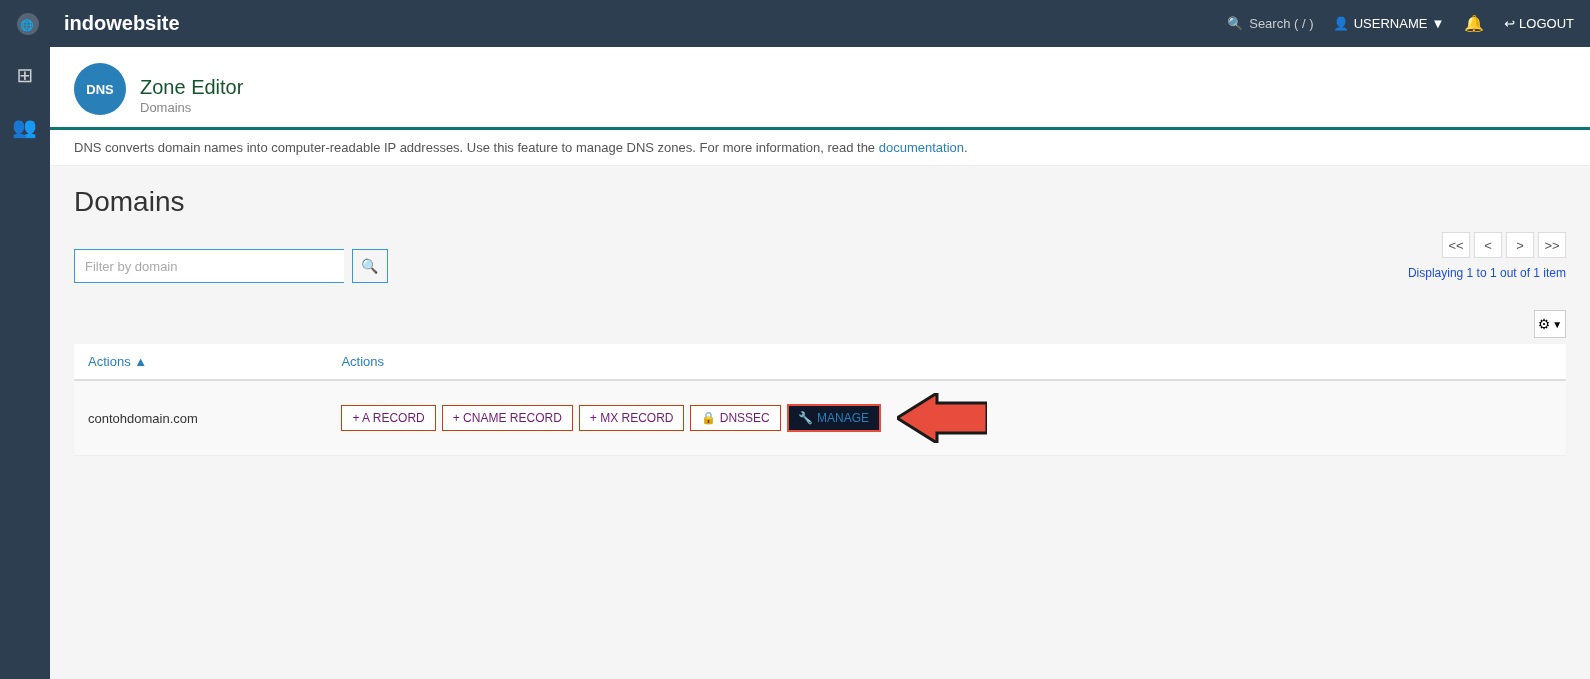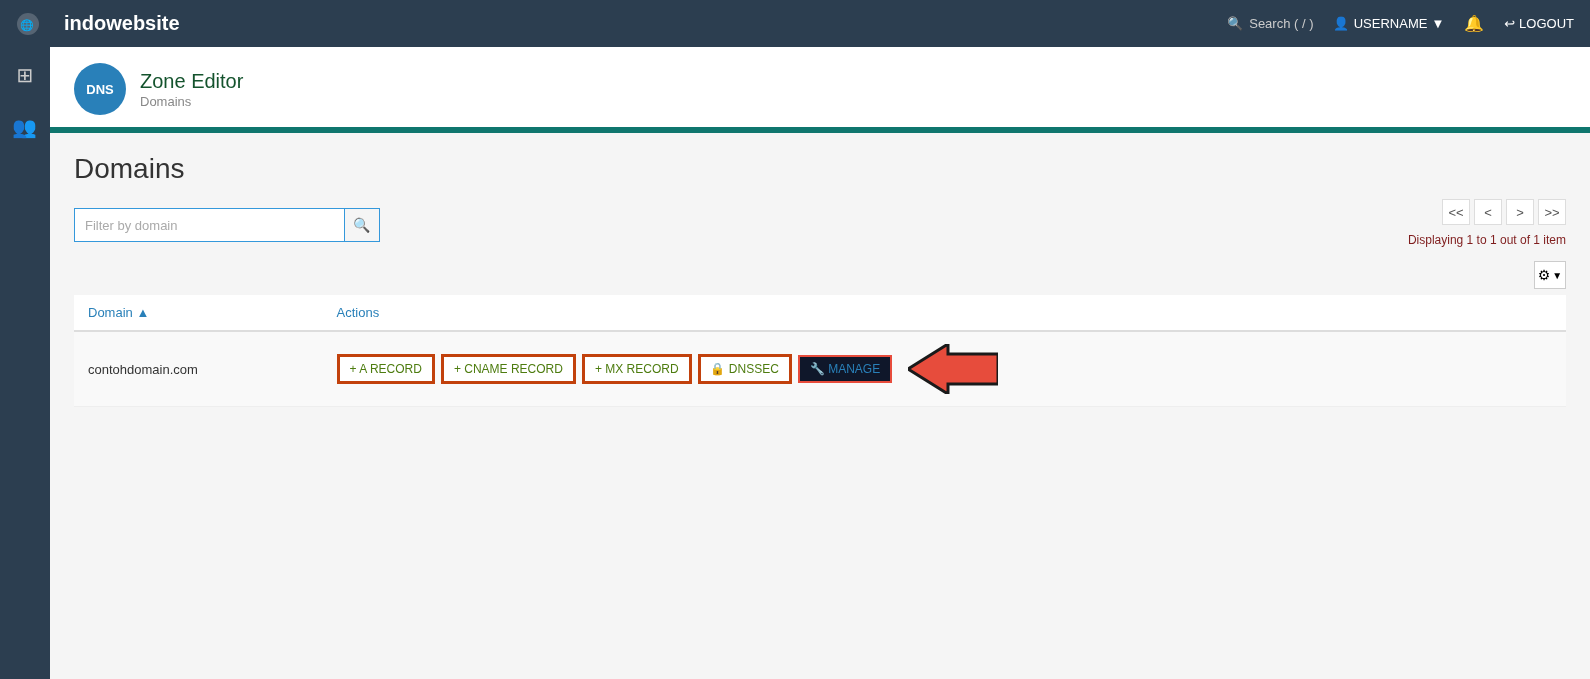--- a/index.html
+++ b/index.html
@@ -99,23 +99,23 @@
       background: #f5f5f5;
       overflow-y: auto;
       padding: 0;
     }
 
     
     .page-header {
       background: #fff;
       padding: 16px 24px 12px 24px;
       display: flex;
-      align-items: center;
+      align-items: flex-end;
       gap: 14px;
-      border-bottom: 6px solid #0f766e;
+      border-bottom: 3px solid #0f766e;
     }
     .dns-icon {
       width: 52px;
       height: 52px;
       border-radius: 50%;
       background: #2980b9;
       display: flex;
       align-items: center;
       justify-content: center;
       color: #fff;
@@ -161,21 +161,21 @@
     
     .filter-row {
       display: flex;
       align-items: center;
       justify-content: space-between;
       margin-bottom: 10px;
     }
     .filter-left {
       display: flex;
       align-items: center;
-      gap: 0;
+      gap: 8px;
     }
     .filter-input {
       width: 270px;
       height: 34px;
       border: 1px solid #3498db;
       border-right: none;
       padding: 0 10px;
       font-size: 13px;
       outline: none;
       color: #555;
@@ -208,23 +208,23 @@
       background: #fff;
       cursor: pointer;
       font-size: 13px;
       display: flex;
       align-items: center;
       justify-content: center;
       color: #555;
     }
     .pag-info {
       font-size: 12px;
-      color: #7f1d1d;
+      color: #1d4ed8;
       text-align: right;
-      margin-bottom: 4px;
+      margin-bottom: 20px;
     }
 
     
     .gear-row {
       display: flex;
       justify-content: flex-end;
       margin-bottom: 6px;
     }
     .gear-btn {
       width: 32px;
@@ -269,23 +269,23 @@
     
     .action-btns {
       display: flex;
       gap: 6px;
       align-items: center;
       flex-wrap: wrap;
     }
     .action-btn {
       padding: 5px 10px;
       font-size: 12px;
-      border: 3px solid #c2410c;
-      background: #fff;
-      color: #4d7c0f;
+      border: 1px solid #c2410c;
+      background: #fff;
+      color: #701a75;
       cursor: pointer;
       white-space: nowrap;
       display: flex;
       align-items: center;
       gap: 3px;
     }
     .action-btn.manage {
       border: 2px solid #c0392b;
       background: #0f172a;
       color: #2980b9;
@@ -344,20 +344,23 @@
     <div class="page-header">
       <div class="dns-icon">
         <span>DNS</span>
       </div>
       <div class="page-title-group">
         <h1>Zone Editor</h1>
         <span class="breadcrumb">Domains</span>
       </div>
     </div>
 
+    <div class="description-bar">
+      <span>DNS converts domain names into computer-readable IP addresses. Use this feature to manage DNS zones. For more information, read the </span><a href="#">documentation</a><span>.</span>
+    </div>
 
     <div class="domains-section">
       <h2 class="domains-title">Domains</h2>
 
       <div class="filter-row">
         <div class="filter-left">
           <input class="filter-input" type="text" placeholder="Filter by domain" style="">
           <button class="filter-btn">🔍</button>
         </div>
         <div style="display:flex;flex-direction:column;align-items:flex-end;gap:2px;">
@@ -372,21 +375,21 @@
       </div>
 
       <div class="gear-row">
         <button class="gear-btn">⚙ <span style="font-size:10px;">▼</span></button>
       </div>
 
       <table class="domain-table">
         <thead>
           <tr>
             <th>
-              <span>Domain ▲</span>
+              <span>Actions ▲</span>
             </th>
             <th>
               <span>Actions</span>
             </th>
           </tr>
         </thead>
         <tbody>
           <tr>
             <td>
               <span>contohdomain.com</span>

